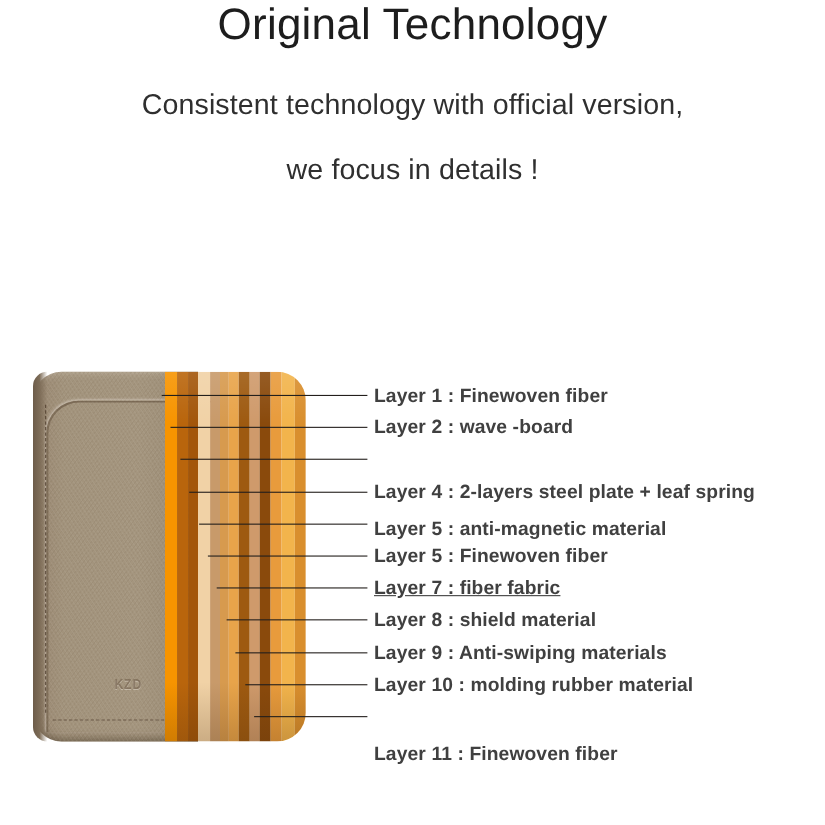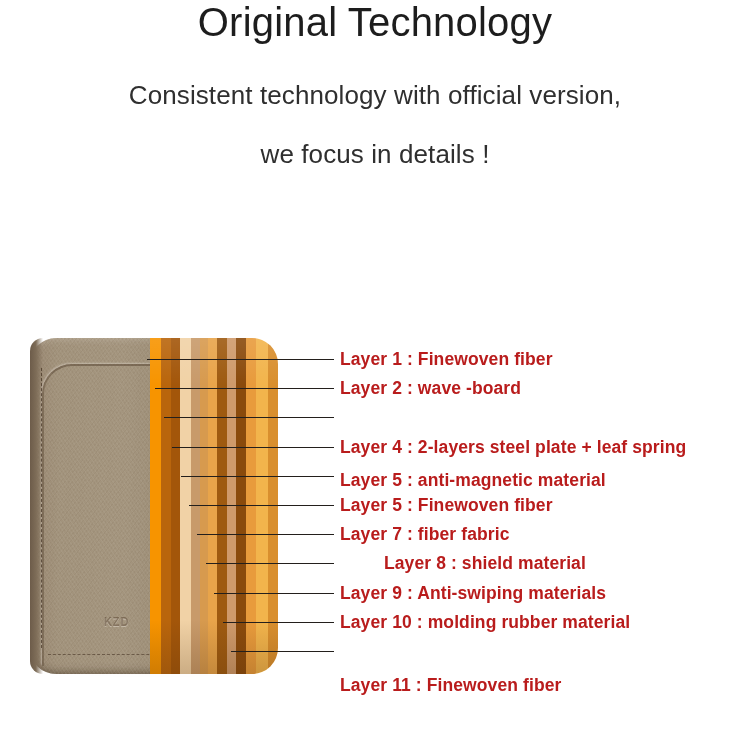--- a/index.html
+++ b/index.html
@@ -208,21 +208,21 @@
   .leader {
     position: absolute;
     height: 0;
     border-top: 1.7px solid #231f1c;
   }
   .layer-label {
     position: absolute;
     left: 340px;
     font-size: 17.5px;
     font-weight: 600;
-    color: #b91c1c;
+    color: #404040;
     white-space: nowrap;
     letter-spacing: 0.1px;
   }
 </style>
 </head>
 <body>
 
 <div class="page">
 
   <div class="header">
@@ -266,23 +266,23 @@
       <div class="leader" style="left: 155.4px; top: 388.2px; width: 178.6px; border-top-color: rgb(35, 31, 28);"></div>
       <div class="layer-label" style="top: 378.2px;">Layer 2 : wave -board</div>
       <div class="leader" style="left: 163.8px; top: 417.4px; width: 170.2px; border-top-color: rgb(35, 31, 28);"></div>
       <div class="leader" style="left: 172.2px; top: 446.6px; width: 161.8px; border-top-color: rgb(35, 31, 28);"></div>
       <div class="layer-label" style="top: 436.6px;">Layer 4 : 2-layers steel plate + leaf spring</div>
       <div class="leader" style="left: 180.6px; top: 475.8px; width: 153.4px; border-top-color: rgb(35, 31, 28);"></div>
       <div class="layer-label" style="top: 470px;">Layer 5 : anti-magnetic material</div>
       <div class="leader" style="left: 189px; top: 505px; width: 145px; border-top-color: rgb(35, 31, 28);"></div>
       <div class="layer-label" style="top: 495px;">Layer 5 : Finewoven fiber</div>
       <div class="leader" style="left: 197.4px; top: 534.2px; width: 136.6px; border-top-color: rgb(35, 31, 28);"></div>
-      <div class="layer-label" style="top: 524.2px;">Layer 7 : fiber fabric</div>
+      <div class="layer-label" style="top: 524.2px; text-decoration: underline;">Layer 7 : fiber fabric</div>
       <div class="leader" style="left: 205.8px; top: 563.4px; width: 128.2px; border-top-color: rgb(35, 31, 28);"></div>
-      <div class="layer-label" style="top: 553.4px; margin-left: 44px;">Layer 8 : shield material</div>
+      <div class="layer-label" style="top: 553.4px;">Layer 8 : shield material</div>
       <div class="leader" style="left: 214.2px; top: 592.6px; width: 119.8px; border-top-color: rgb(35, 31, 28);"></div>
       <div class="layer-label" style="top: 582.6px;">Layer 9 : Anti-swiping materials</div>
       <div class="leader" style="left: 222.6px; top: 621.8px; width: 111.4px; border-top-color: rgb(35, 31, 28);"></div>
       <div class="layer-label" style="top: 611.8px;">Layer 10 : molding rubber material</div>
       <div class="leader" style="left: 231px; top: 651px; width: 103px; border-top-color: rgb(35, 31, 28);"></div>
       <div class="layer-label" style="top: 641px; margin-top: 34px;">Layer 11 : Finewoven fiber</div>
     </div>
 
 </div>
 

